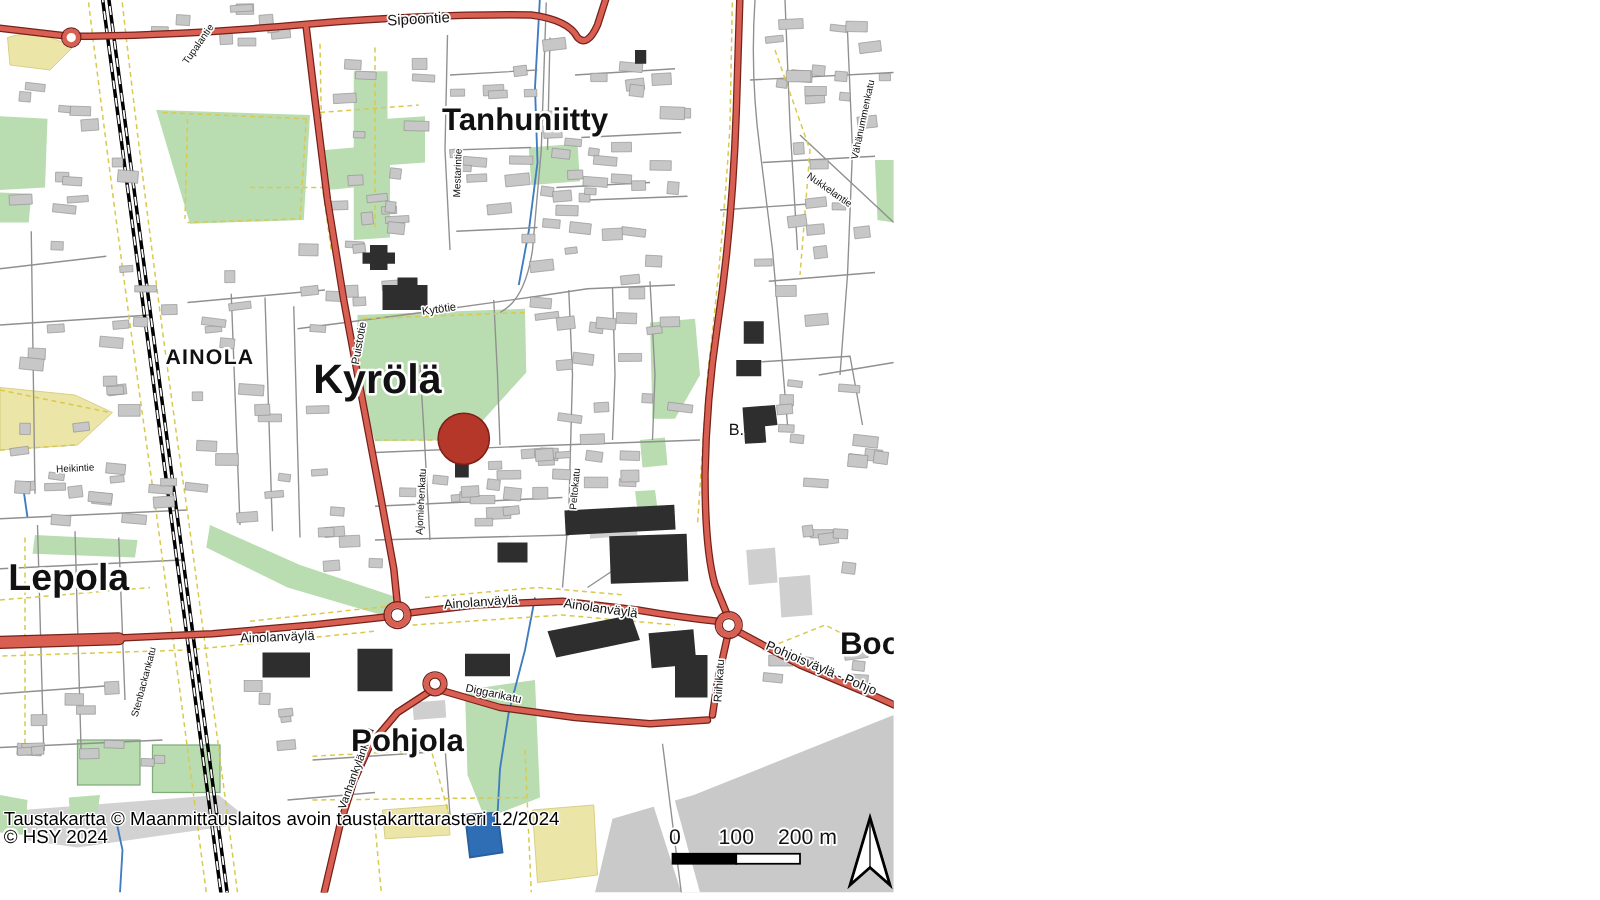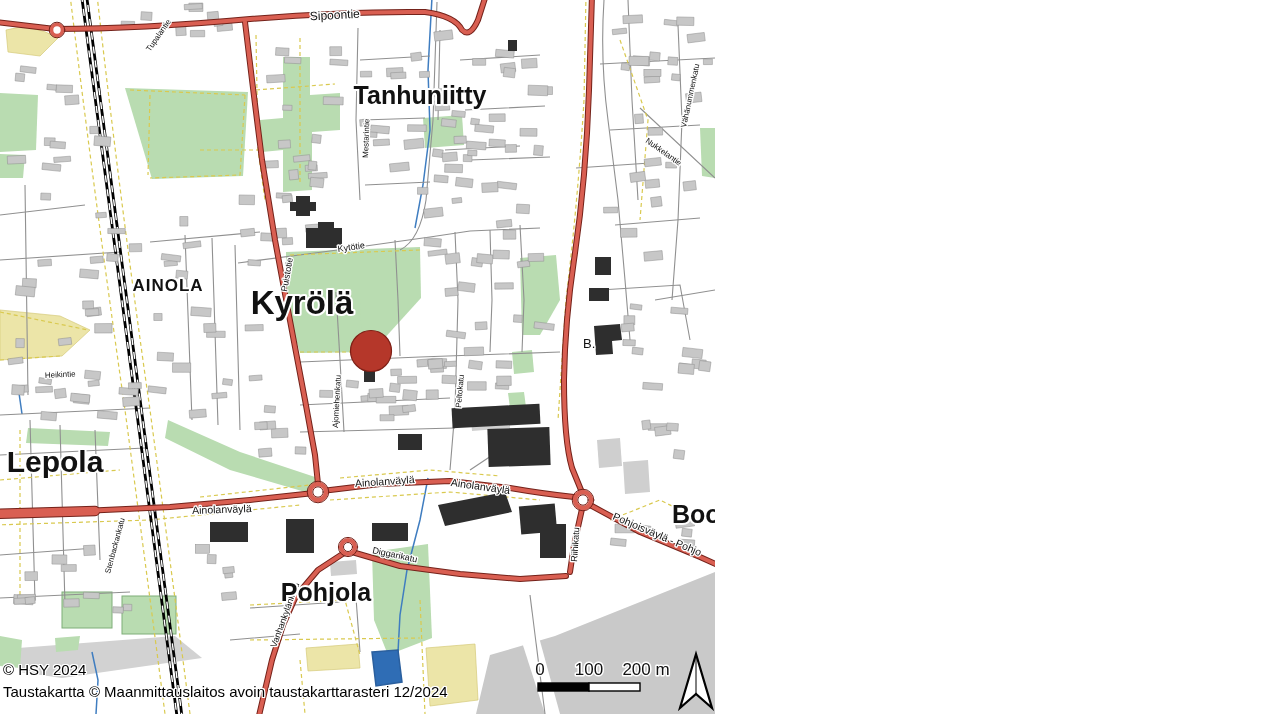--- a/index.html
+++ b/index.html
@@ -487,14 +487,14 @@
       </g>
 
       <g transform="translate(696,682)">
         <polygon points="0,-28 16,26 0,12 -16,26" fill="#fff" stroke="#000" stroke-width="2.2" stroke-linejoin="miter"></polygon>
         <line x1="0" y1="-28" x2="0" y2="12" stroke="#000" stroke-width="1"></line>
       </g>
     </svg>
   </div>
 
   <div class="attrib l1 attrib" style="top:662px">© HSY 2024</div>
-  <div class="attrib" style="top:684px">Taustakartta © Maanmittauslaitos avoin taustakarttarasteri 12/2024</div>
+  <div class="attrib" style="top:648px">Taustakartta © Maanmittauslaitos avoin taustakarttarasteri 12/2024</div>
 </div>
 
 </body></html>

